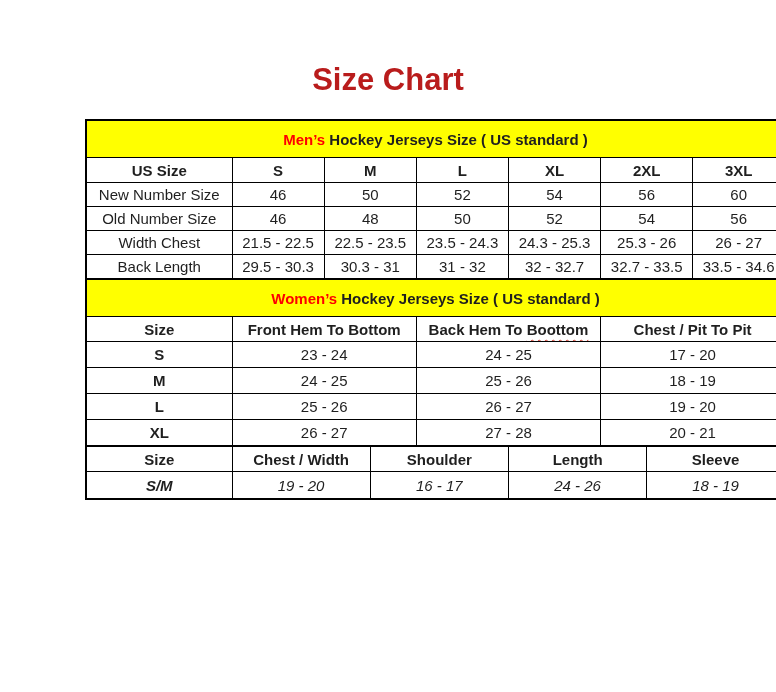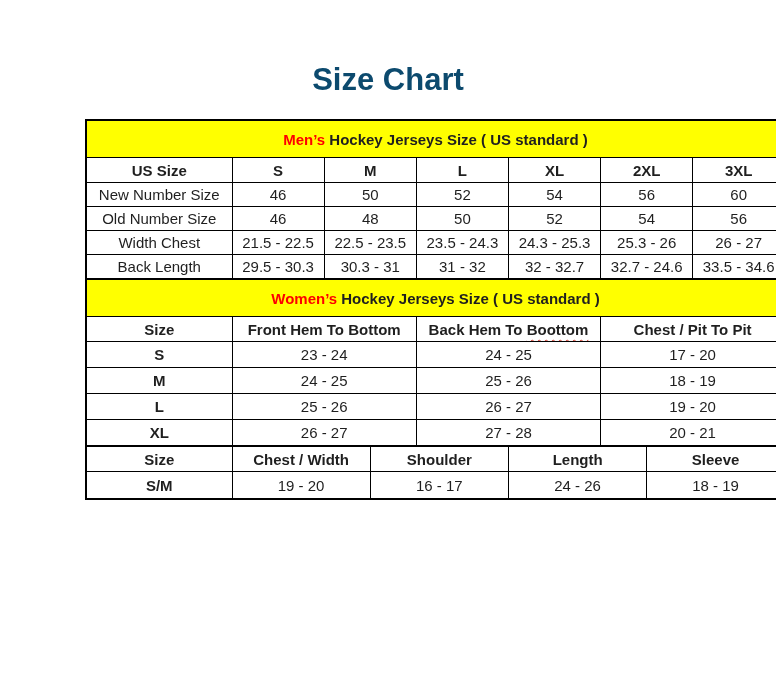--- a/index.html
+++ b/index.html
@@ -18,21 +18,21 @@
   }
   .title {
     position: absolute;
     top: 62px;
     left: 0;
     width: 776px;
     margin: 0;
     text-align: center;
     font-size: 31px;
     font-weight: bold;
-    color: #0c4a6e;
+    color: #b91c1c;
     letter-spacing: 0px;
   }
   .chart {
     position: absolute;
     top: 119px;
     left: 37px;
     width: 701px;
     padding-left: 48px;
   }
   table.tbl {
@@ -63,21 +63,21 @@
     font-weight: bold;
   }
   td.band .hl { color: #fe0000; }
   tr.head td {
     font-weight: bold;
     height: 24px;
     margin-left: 10px;
   }
   tr.data td { height: 23px; }
   table.women tr.data td { height: 25px; }
-  table.youth tr.data td { height: 26px; }
+  table.youth tr.data td { height: 26px; font-style: italic; }
   td.rowlabel-bold { font-weight: bold; }
   .squiggle {
     text-decoration: underline;
     text-decoration-style: wavy;
     text-decoration-color: #d03a2b;
     text-decoration-thickness: 1px;
     text-underline-offset: 4px;
     text-decoration-skip-ink: none;
   }
 </style>
@@ -139,21 +139,21 @@
           <td>24.3 - 25.3</td>
           <td>25.3 - 26</td>
           <td>26 - 27</td>
         </tr>
         <tr class="data">
           <td>Back Length</td>
           <td>29.5 - 30.3</td>
           <td>30.3 - 31</td>
           <td>31 - 32</td>
           <td>32 - 32.7</td>
-          <td>32.7 - 24.6</td>
+          <td>32.7 - 33.5</td>
           <td>33.5 - 34.6</td>
         </tr>
       </tbody>
     </table>
 
     <table class="tbl women">
       <colgroup>
           <col class="c-label">
           <col>
           <col>

